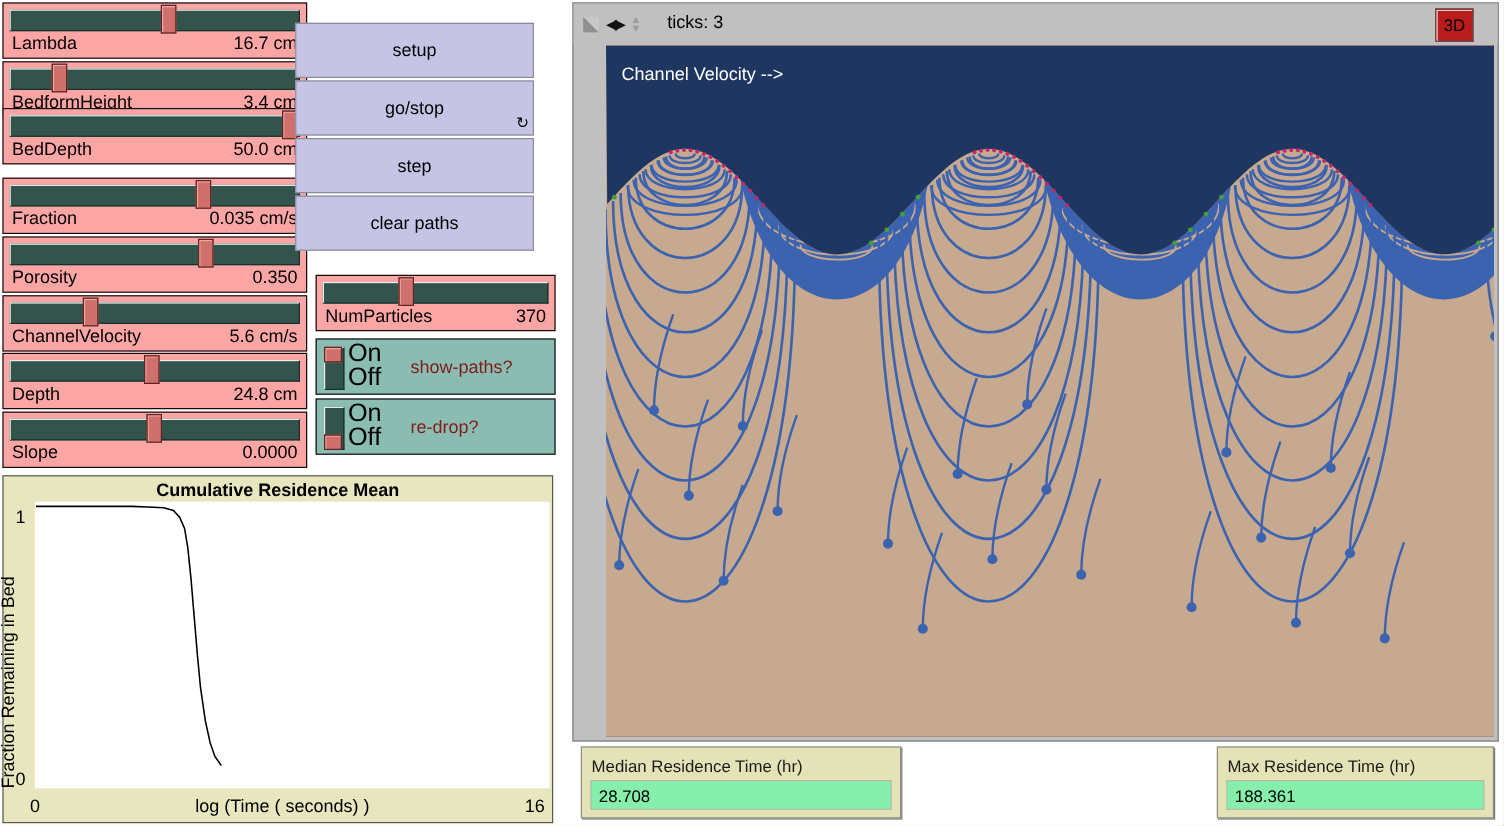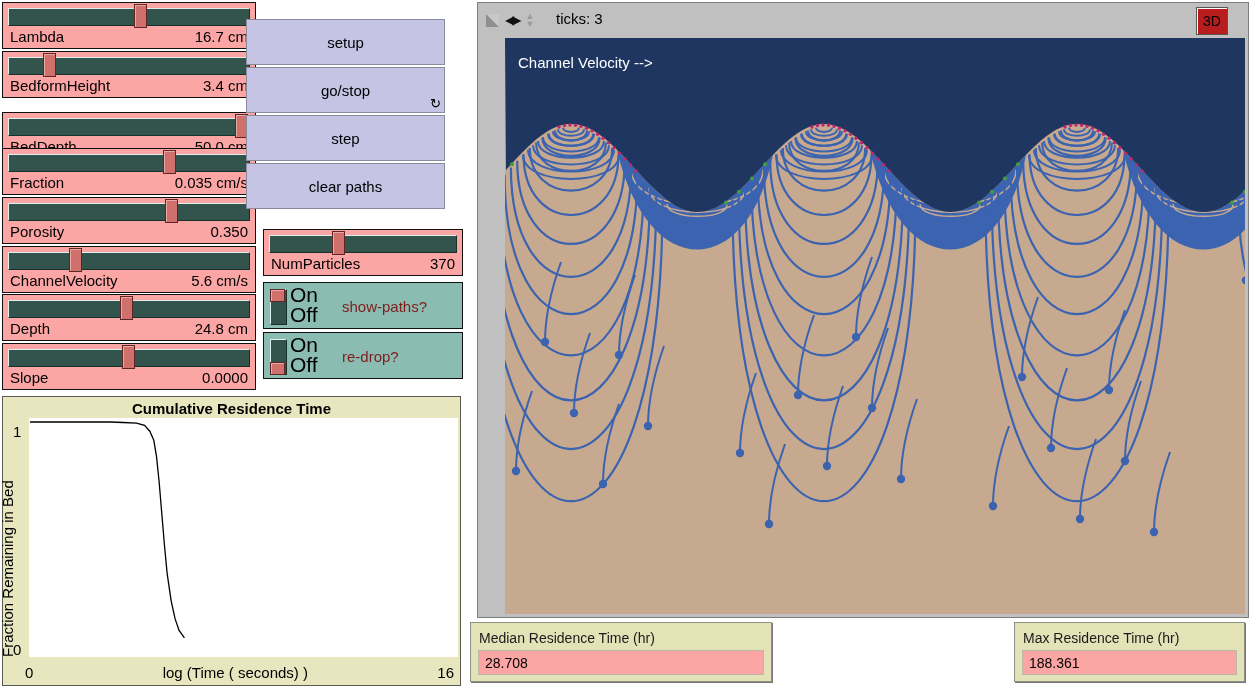--- a/index.html
+++ b/index.html
@@ -48,21 +48,21 @@
   .ud{display:flex;flex-direction:column;line-height:8px;font-size:9px;color:#9b9b9b;}
   .ticks{position:absolute;left:78px;top:7px;font-size:15px;color:#000;}
   .btn3d{position:absolute;right:20px;top:4px;width:30px;height:26px;background:#b91c1c;border:1px solid #555;
          box-shadow:inset 1px 1px 0 #fff;font-size:14px;display:flex;align-items:center;justify-content:center;cursor:pointer;margin-left:32px;}
   .canvas{position:absolute;left:3px;right:3px;top:35px;bottom:3px;background:#7f1d1d;overflow:hidden;margin-left:24px;}
   .wlabel{position:absolute;left:13px;top:16px;font-size:15px;color:#fff;}
 
   
   .monitor{position:absolute;top:622px;height:60px;background:#E4E3B8;border:1px solid #8f8f85;box-sizing:border-box;box-shadow:1px 1px 0 #777;}
   .mlabel{position:absolute;left:8px;top:7px;font-size:14px;color:#1a1a1a;}
-  .mfield{position:absolute;left:7px;right:7px;top:27px;height:25px;background:#fca5a5;border:1px solid #b9b9a9;box-sizing:border-box;
+  .mfield{position:absolute;left:7px;right:7px;top:27px;height:25px;background:#86efac;border:1px solid #b9b9a9;box-sizing:border-box;
           font-size:14px;color:#000;display:flex;align-items:center;padding-left:6px;}
 </style>
 </head>
 <body>
 
 <div id="app">
 
   <div class="slider" style="top:2px">
     <div class="groove">
         <div class="handle" style="left: calc(55% - 7px);"></div>
@@ -74,21 +74,21 @@
   </div>
   <div class="slider" style="top:51px">
     <div class="groove">
         <div class="handle" style="left: calc(17% - 7px);"></div>
       </div>
     <div class="srow">
         <span>BedformHeight</span>
         <span>3.4 cm</span>
       </div>
   </div>
-  <div class="slider" style="top:112px">
+  <div class="slider" style="top:90px">
     <div class="groove">
         <div class="handle" style="left: calc(97% - 7px);"></div>
       </div>
     <div class="srow">
         <span>BedDepth</span>
         <span>50.0 cm</span>
       </div>
   </div>
   <div class="slider" style="top:148px">
     <div class="groove">
@@ -175,21 +175,21 @@
         <div class="sknob"></div>
       </div>
     <div class="onoff">
         <div>On</div>
         <div>Off</div>
       </div>
     <div class="swlabel">re-drop?</div>
   </div>
 
   <div class="plot">
-    <div class="plot-title">Cumulative Residence Time</div>
+    <div class="plot-title">Cumulative Residence Mean</div>
     <div class="ytick1">1</div>
     <div class="ytick0">0</div>
     <div class="ylab">Fraction Remaining in Bed</div>
     <div class="plot-area">
       <svg id="plot-svg" width="429" height="239">
           <polyline points="1.0,4.0 80.9,4.0 94.2,4.5 107.5,5.1 115.5,7.4 120.8,13.2 124.8,22.3 127.5,38.4 130.1,63.5 132.8,95.6 135.5,127.7 138.1,155.1 142.1,182.6 146.1,200.9 150.1,212.4 155.4,219.9" fill="none" stroke="#000000" stroke-width="1.3"></polyline>
         </svg>
     </div>
     <div class="xrow">
       <span>0</span>
@@ -427,21 +427,21 @@
           <circle cx="513" cy="126.36452446954954" r="2" fill="#3FA03A"></circle>
           <circle cx="727" cy="164.43123535627387" r="2" fill="#3FA03A"></circle>
           <circle cx="740" cy="153.62784269341762" r="2" fill="#3FA03A"></circle>
           <circle cx="753" cy="140.48629691235584" r="2" fill="#3FA03A"></circle>
           <circle cx="766" cy="126.36452446954955" r="2" fill="#3FA03A"></circle>
         </svg>
       <div class="wlabel">Channel Velocity --&gt;</div>
     </div>
   </div>
 
-  <div class="monitor" style="left:470px;width:302px">
+  <div class="monitor" style="left:484px;width:267px">
     <div class="mlabel">Median Residence Time (hr)</div>
     <div class="mfield">28.708</div>
   </div>
   <div class="monitor" style="left:1014px;width:231px">
     <div class="mlabel">Max Residence Time (hr)</div>
     <div class="mfield">188.361</div>
   </div>
 
 </div>
 

